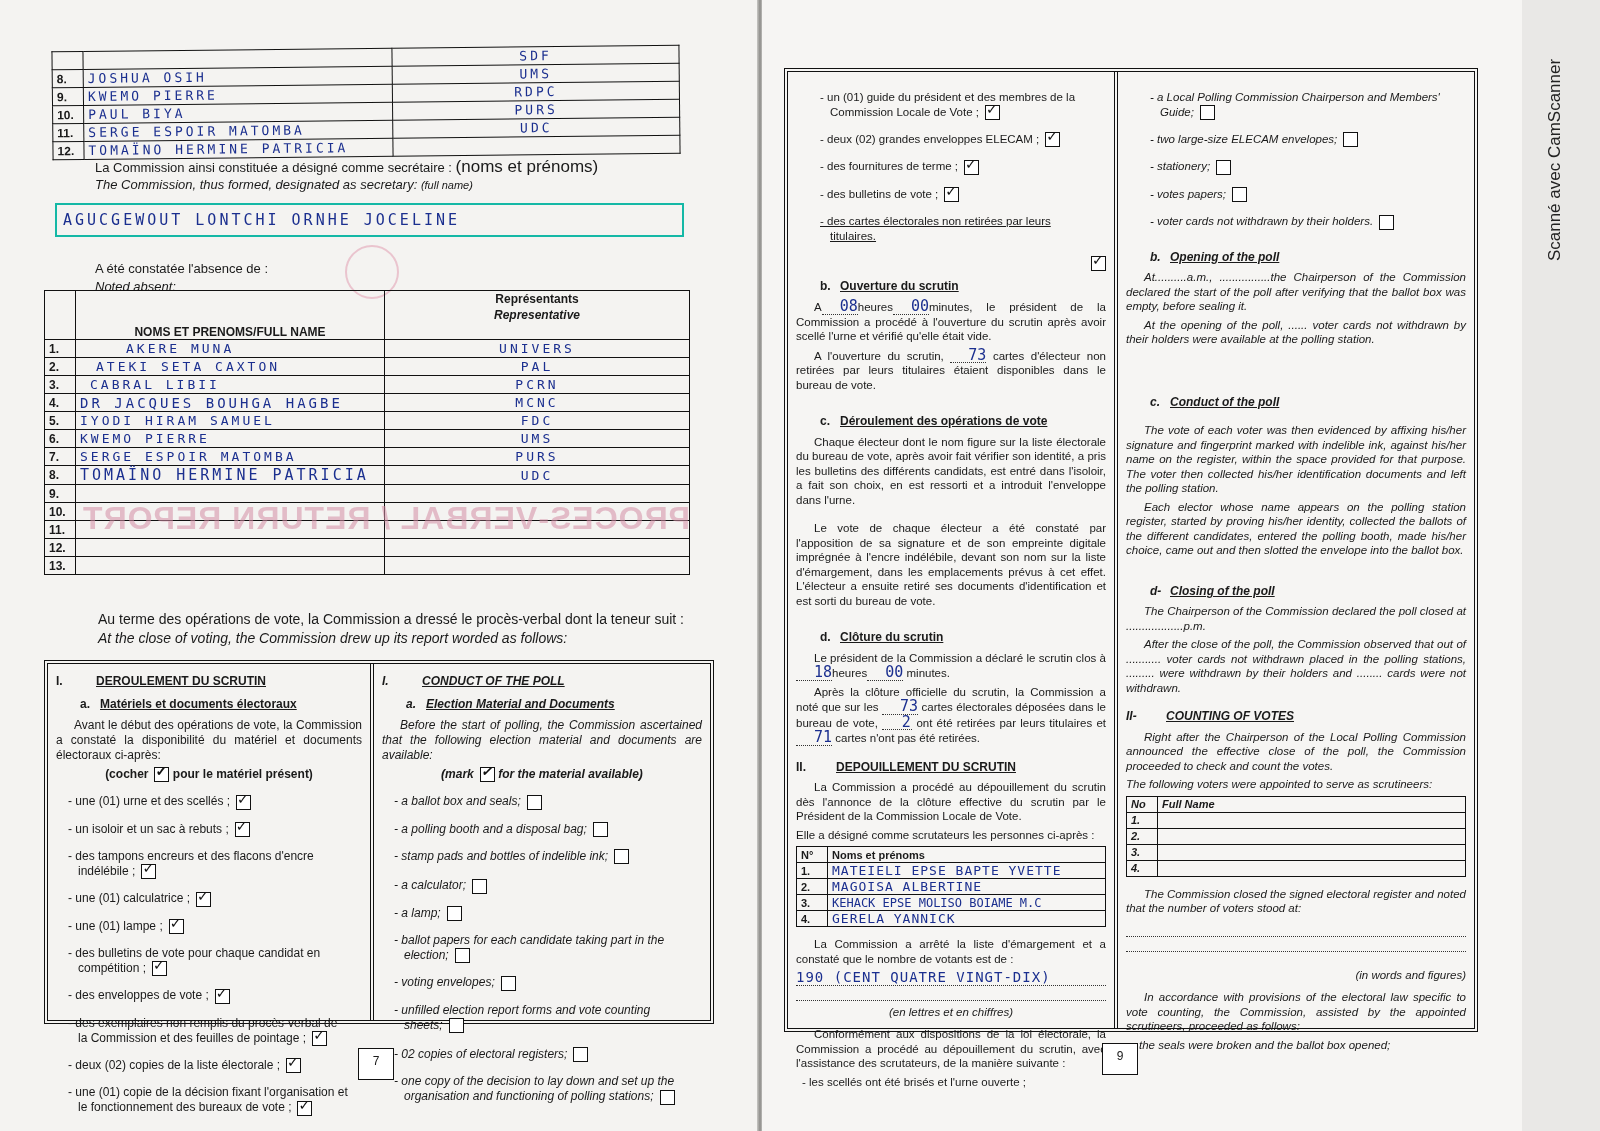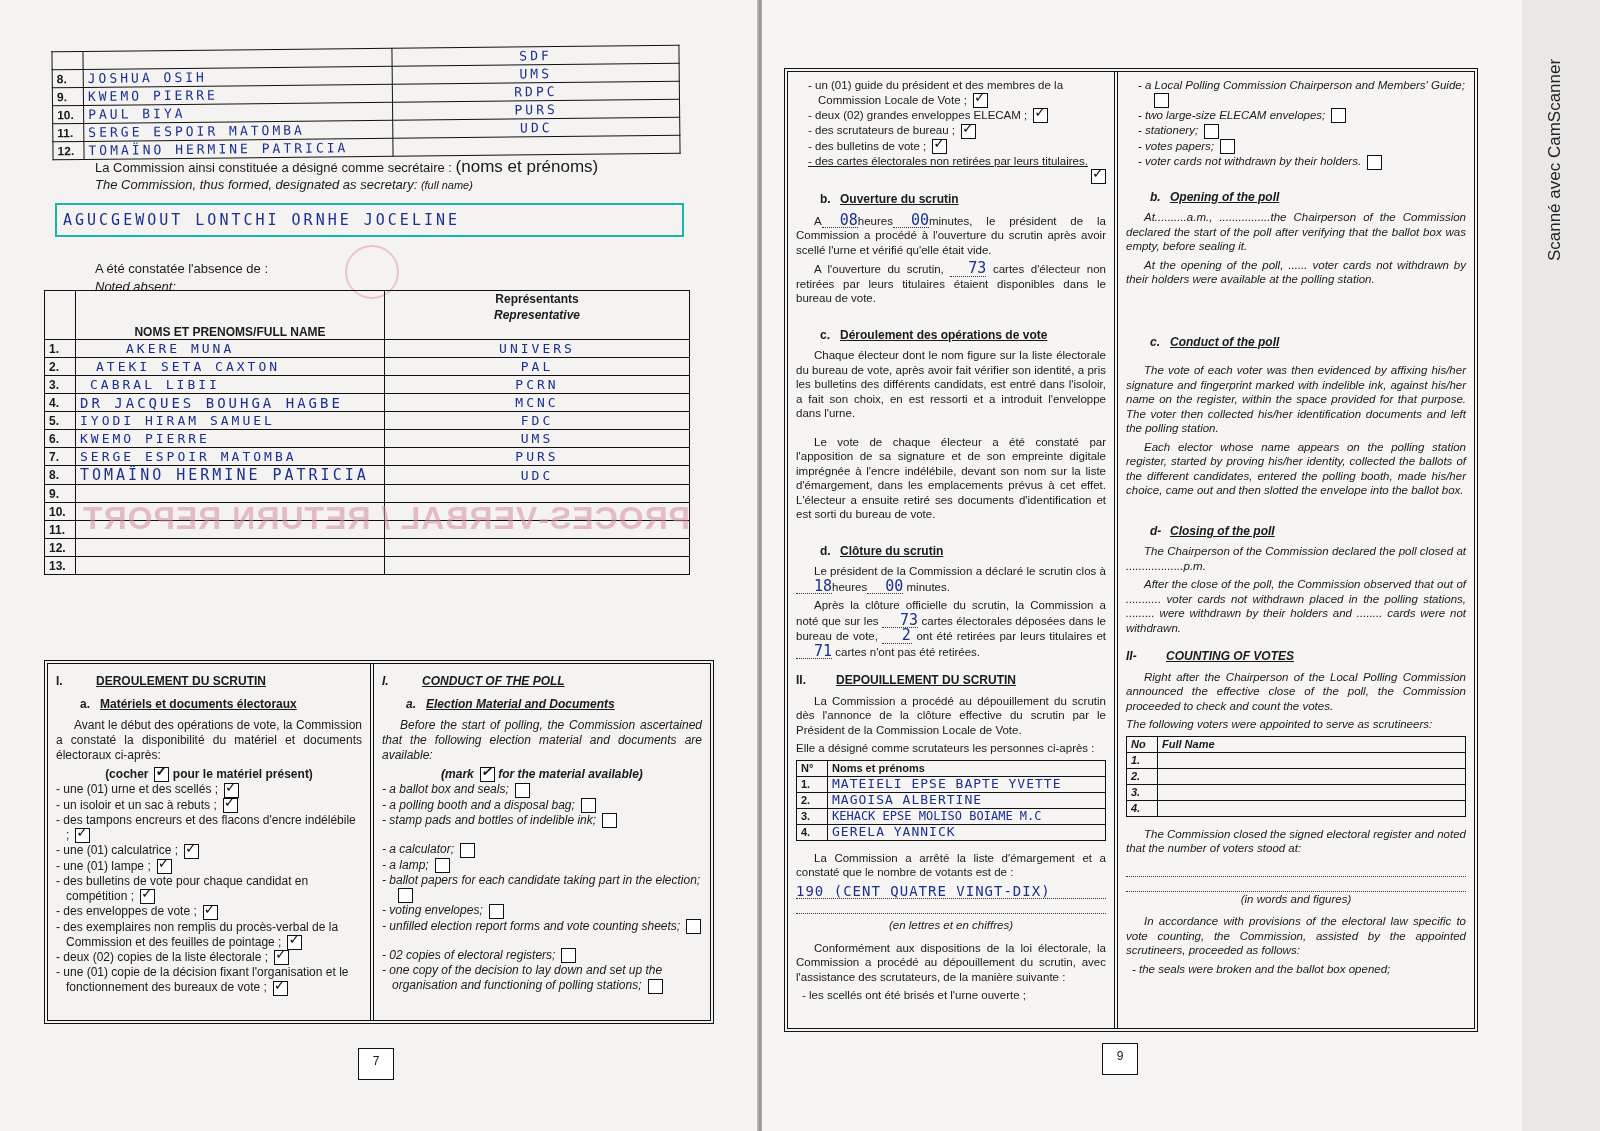--- a/index.html
+++ b/index.html
@@ -17,21 +17,21 @@
   .secretary-box{position:absolute;left:55px;top:203px;width:625px;height:30px;border:2px solid #14b8a6;}
   .box-double{position:absolute;border:4px double #111;}
   .col{position:absolute;top:0;bottom:0;padding:6px 8px;box-sizing:border-box;font-size:12px;line-height:15px;}
   .col + .col{border-left:4px double #111;}
   .h1{font-weight:bold;font-size:12px;text-decoration:underline;margin:4px 0 6px;}
   .h1 .num{text-decoration:none;display:inline-block;width:40px;}
   .h2{font-weight:bold;font-size:12px;text-decoration:underline;margin:8px 0 6px 24px;}
   .h2 .num{text-decoration:none;display:inline-block;width:20px;}
   .it{font-style:italic;}
   .p{text-align:justify;text-indent:18px;margin:0 0 4px;}
-  .item{position:relative;padding-left:10px;text-indent:-10px;margin:0;}
+  .item{position:relative;padding-left:10px;text-indent:-10px;margin:12px;}
   .chk{display:inline-block;width:13px;height:13px;border:1.5px solid #111;vertical-align:middle;margin-left:6px;position:relative;background:#fff;text-indent:0;}
   .chk.on::after{content:"\2713";position:absolute;left:0;top:-4px;font-size:14px;color:#111;}
   .pagenum{position:absolute;width:34px;height:30px;border:1.5px solid #111;background:#fff;text-align:center;font-size:12px;line-height:24px;}
   .stamp{position:absolute;color:#d58fa6;font-weight:bold;opacity:.55;transform:scaleX(-1);white-space:nowrap;font-family:"Liberation Sans",sans-serif;}
   .handline{display:inline-block;border-bottom:1px dotted #333;min-width:30px;text-align:center;}
   .hand-inline{font-family:"DejaVu Sans Mono",monospace;color:#1b2f8f;font-size:15px;}
   .rtbl td{border:1.5px solid #111;height:15px;font-size:11px;padding:0 4px;}
 </style>
 </head>
 <body>
@@ -161,20 +161,24 @@
     <tr>
           <td class="num">13.</td>
           <td></td>
           <td></td>
         </tr>
   </tbody>
     </table>
 
   <div class="stamp" style="left:82px;top:500px;font-size:32px;letter-spacing:1px;">PROCES-VERBAL / RETURN REPORT</div>
 
+  <div style="position:absolute;left:98px;top:610px;font-size:14px;line-height:19px;">
+    <div>Au terme des opérations de vote, la Commission a dressé le procès-verbal dont la teneur suit :</div>
+    <div class="it">At the close of voting, the Commission drew up its report worded as follows:</div>
+  </div>
 
   <div class="box-double" style="left:44px;top:660px;width:662px;height:356px;">
     <div class="col" style="left:0;width:322px;">
       <div class="h1"><span class="num">I.</span><span>DEROULEMENT DU SCRUTIN</span></div>
       <div class="h2" style="margin-left:24px"><span class="num">a.</span><span>Matériels et documents électoraux</span></div>
       <p class="p">Avant le début des opérations de vote, la Commission a constaté la disponibilité du matériel et documents électoraux ci-après:</p>
       <div style="text-align:center;font-weight:bold;"><span>(cocher</span><span class="chk on"></span> <span>pour le matériel présent)</span></div>
       <p class="item"><span>- une (01) urne et des scellés ;</span><span class="chk on"></span></p>
       <p class="item"><span>- un isoloir et un sac à rebuts ;</span><span class="chk on"></span></p>
       <p class="item"><span>- des tampons encreurs et des flacons d'encre indélébile ;</span><span class="chk on"></span></p>
@@ -208,21 +212,21 @@
 </div>
 
 <div class="spine"></div>
 
 <div class="page page-right">
   <div class="box-double" style="left:22px;top:68px;width:686px;height:956px;">
 
     <div class="col" style="left:0;width:326px;font-size:11.5px;line-height:14.5px;">
       <p class="item" style="padding-left:22px;"><span>- un (01) guide du président et des membres de la Commission Locale de Vote ;</span><span class="chk on"></span></p>
       <p class="item" style="padding-left:22px;"><span>- deux (02) grandes enveloppes ELECAM ;</span><span class="chk on"></span></p>
-      <p class="item" style="padding-left:22px;"><span>- des scrutateurs de bureau ;</span><span class="chk on"></span></p>
+      <p class="item" style="padding-left:22px;"><span>- des fournitures de terme ;</span><span class="chk on"></span></p>
       <p class="item" style="padding-left:22px;"><span>- des bulletins de vote ;</span><span class="chk on"></span></p>
       <p class="item" style="padding-left:22px;text-decoration:underline;"><span>- des cartes électorales non retirées par leurs titulaires.</span></p>
       <div style="text-align:right"><span class="chk on"></span></div>
 
       <div class="h2"><span class="num">b.</span><span>Ouverture du scrutin</span></div>
       <p class="p">
         <span>A</span><span class="handline hand-inline">08</span><span>heures</span><span class="handline hand-inline">00</span><span>minutes, le président de la Commission a procédé à l'ouverture du scrutin après avoir scellé l'urne et vérifié qu'elle était vide.</span>
       </p>
       <p class="p">
         <span>A l'ouverture du scrutin,</span> <span class="handline hand-inline">73</span> <span>cartes d'électeur non retirées par leurs titulaires étaient disponibles dans le bureau de vote.</span>
@@ -317,21 +321,21 @@
             </tr>
         <tr>
               <td style="font-weight:bold">4.</td>
               <td></td>
             </tr>
       </tbody>
         </table>
       <p class="p" style="margin-top:10px">The Commission closed the signed electoral register and noted that the number of voters stood at:</p>
       <div style="border-bottom:1px dotted #333;height:16px;"></div>
       <div style="border-bottom:1px dotted #333;height:14px;"></div>
-      <div style="text-align:center;margin:0 0 8px">(in words and figures)</div>
+      <div style="text-align:right;margin:16px 0 8px">(in words and figures)</div>
       <p class="p">In accordance with provisions of the electoral law specific to vote counting, the Commission, assisted by the appointed scrutineers, proceeded as follows:</p>
       <p style="margin:0 0 0 6px">- the seals were broken and the ballot box opened;</p>
     </div>
   </div>
 
   <div class="pagenum" style="left:340px;top:1043px;">9</div>
 </div>
 
 <div class="scanner">
     <span>Scanné avec CamScanner</span>

